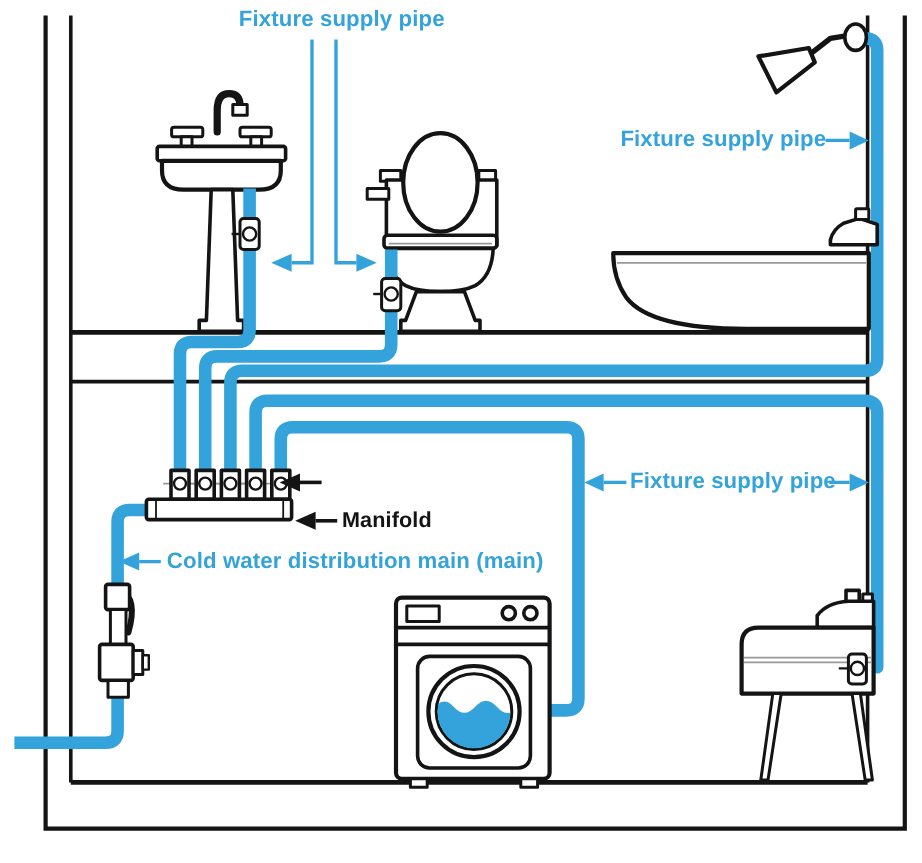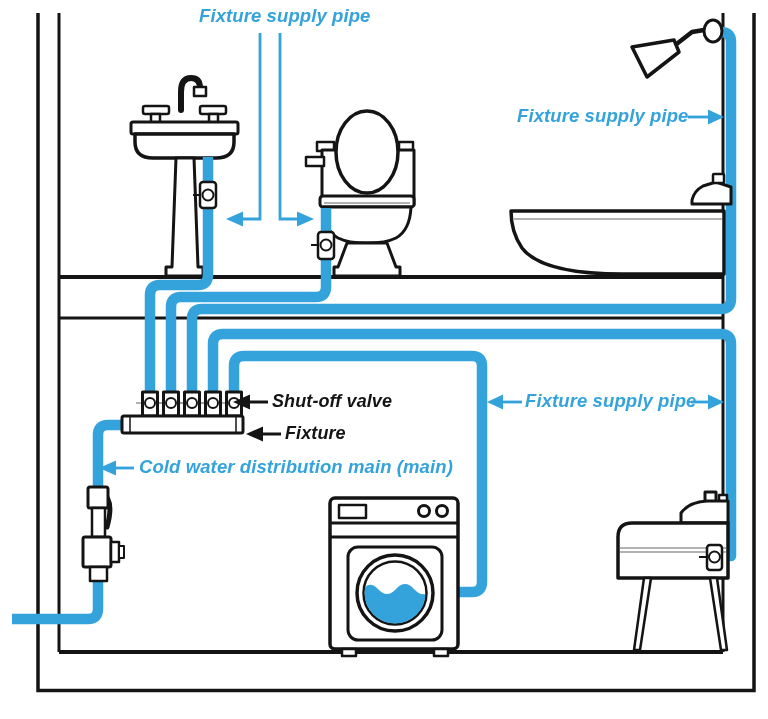--- a/index.html
+++ b/index.html
@@ -1,21 +1,21 @@
 <!DOCTYPE html>
 <html style="--pipe: #34a3db; --ink: #141414; --bg: #ffffff;"><head>
 <meta charset="utf-8">
 <style>
   :root{ --pipe:#34a3db; --ink:#141414; --bg:#ffffff; }
   html,body{margin:0;padding:0;background:var(--bg);}
   .stage{position:relative;width:768px;height:719px;background:var(--bg);overflow:hidden;
          font-family:"Liberation Sans", sans-serif;}
   .stage svg{position:absolute;left:0;top:0;}
   .lbl{position:absolute;font-size:18.5px;font-weight:600;color:var(--pipe);
-       white-space:nowrap;letter-spacing:0.1px;font-style:italic;}
+       white-space:nowrap;letter-spacing:0.1px;}
   .lbl.dark{color:var(--ink);font-size:18px;font-weight:600;}
   
   .wall{fill:none;stroke:var(--ink);}
   .pl{fill:none;stroke:var(--pipe);stroke-width:10.5;}
   .pf{fill:var(--pipe);stroke:none;}
   .ol{fill:#fff;stroke:var(--ink);stroke-linejoin:round;}
   .oln{fill:none;stroke:var(--ink);stroke-linejoin:round;}
   .gy{stroke:#999;stroke-width:1.5;fill:none;}
   .ld{fill:none;stroke:var(--pipe);stroke-width:2.8;}
   .ldk{fill:none;stroke:var(--ink);stroke-width:3;}
@@ -184,16 +184,15 @@
     <polygon class="blk" points="246,434 263,426.5 263,441.5"></polygon>
 
     <line class="ld" x1="134" y1="468" x2="116" y2="468"></line>
     <polygon class="blu" points="99,468 116,460.5 116,475.5"></polygon>
   </g>
 </svg>
 
   <div class="lbl" style="left:199px;top:5px">Fixture supply pipe</div>
   <div class="lbl" style="left:517px;top:105px">Fixture supply pipe</div>
   <div class="lbl" style="left:525px;top:390px">Fixture supply pipe</div>
-  <div class="lbl dark" style="left:272px;top:391px">Shut-off valve</div>
-  <div class="lbl dark" style="left:285px;top:423px">Fixture</div>
+  <div class="lbl dark" style="left:285px;top:423px">Manifold</div>
   <div class="lbl" style="left:139px;top:456px">Cold water distribution main (main)</div>
 </div>
 
 </body></html>

